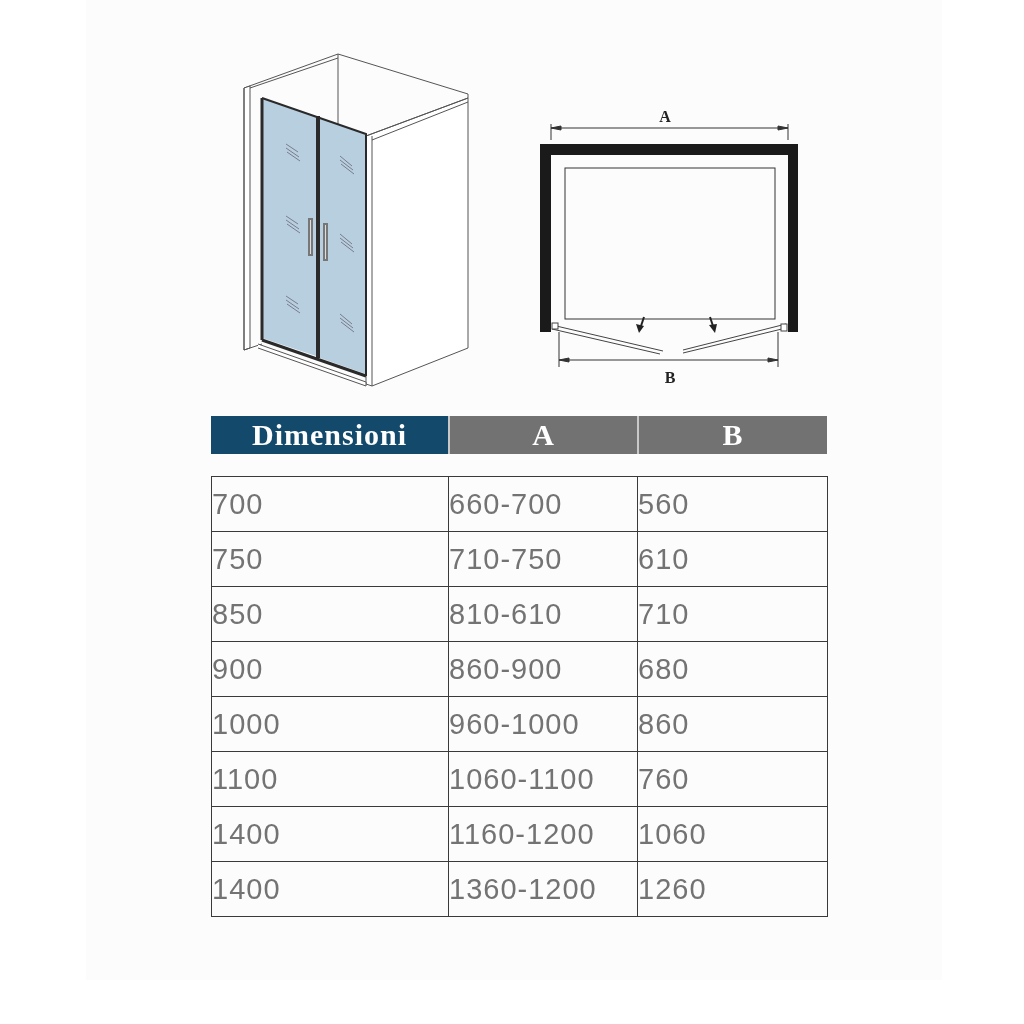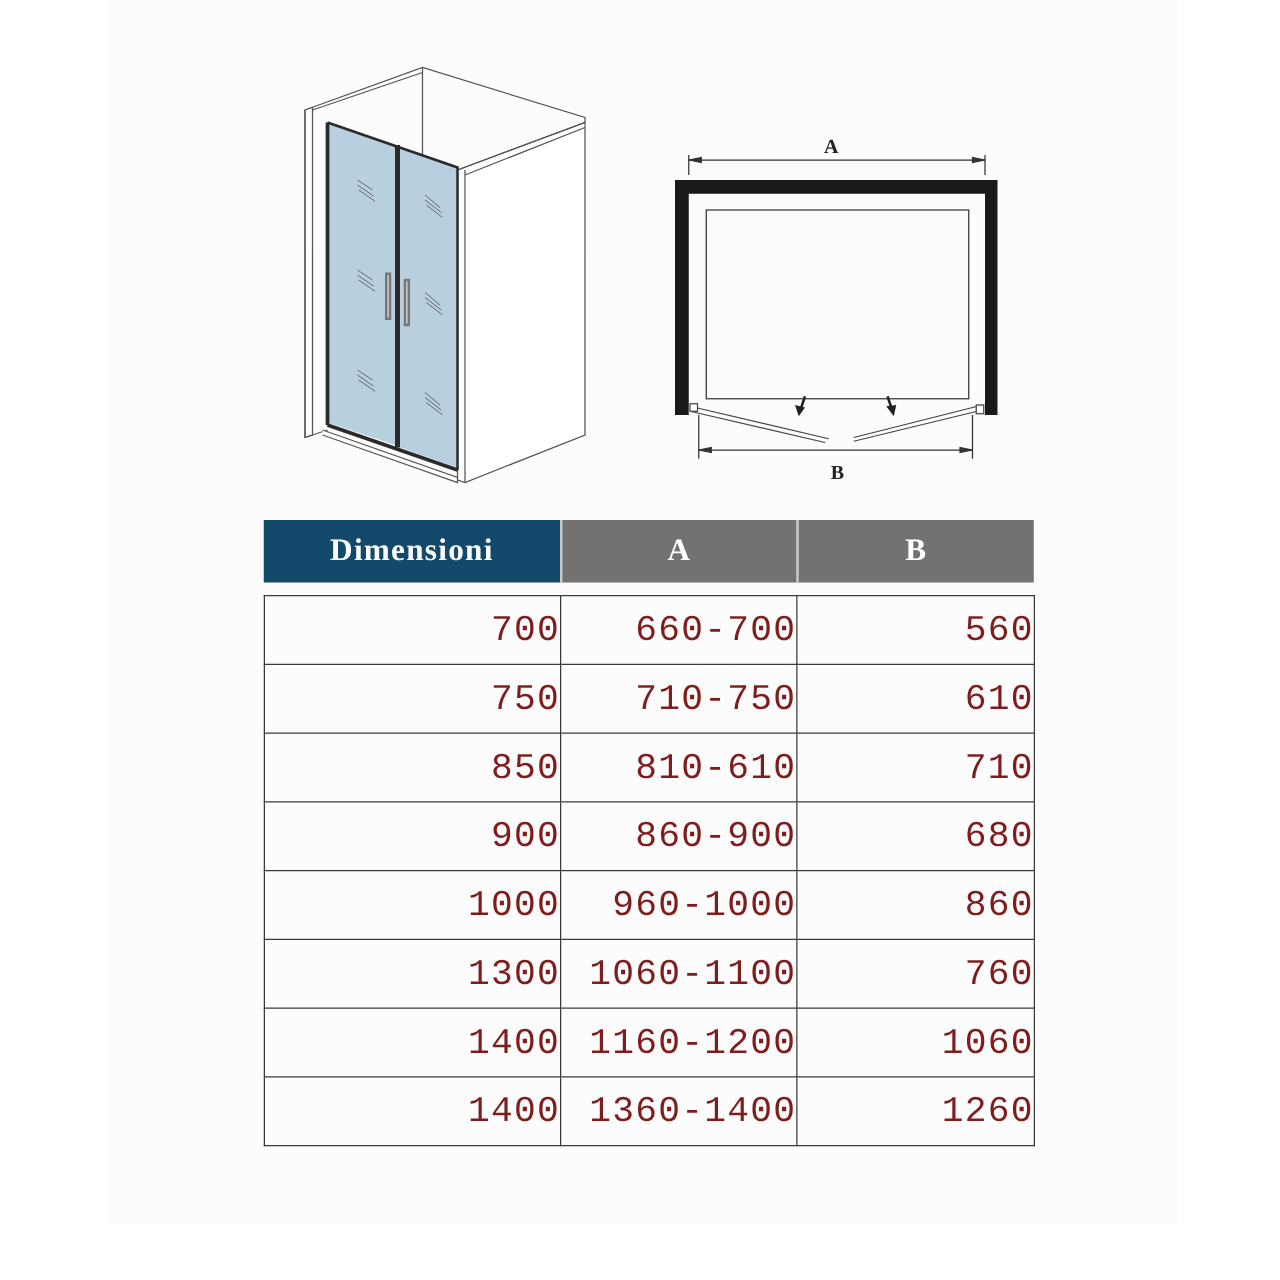--- a/index.html
+++ b/index.html
@@ -9,34 +9,34 @@
   }
   .panel {
     position: absolute; left: 86px; top: 0; width: 856px; height: 980px; background: #fcfcfc;
   }
   .drawing-3d { position: absolute; left: 236px; top: 46px; width: 240px; height: 350px; }
   .drawing-plan { position: absolute; left: 530px; top: 100px; width: 290px; height: 290px; }
   .header-row {
     position: absolute; left: 211px; top: 416px; width: 616px; height: 42px; display: flex;
   }
   .hcell {
-    height: 50px; display: flex; align-items: center; justify-content: center;
+    height: 38px; display: flex; align-items: center; justify-content: center;
     color: #ffffff; font-family: "Liberation Serif", "DejaVu Serif", serif; font-weight: bold;
-    font-size: 25px; letter-spacing: 1px; box-sizing: border-box;
+    font-size: 30px; letter-spacing: 1px; box-sizing: border-box;
   }
   .hcell.c0 { width: 237px; background: #134a6b; }
   .hcell.c1 { width: 189px; background: #727272; border-left: 2px solid #c8c8c8; }
   .hcell.c2 { width: 190px; background: #727272; border-left: 2px solid #c8c8c8; }
   .data-table {
     position: absolute; left: 211px; top: 476px; width: 616px;
     border-collapse: collapse; table-layout: fixed;
   }
   .data-table td {
-    border: 1.5px solid #3a3a3a; height: 54px; padding: 0; text-align: right; vertical-align: middle;
-    font-family: Liberation Mono, monospace; font-size: 29px; color: #7f1d1d; letter-spacing: 1px;
+    border: 1.5px solid #3a3a3a; height: 54px; padding: 0; text-align: left; vertical-align: middle;
+    font-family: Liberation Sans, sans-serif; font-size: 29px; color: #737373; letter-spacing: 1px;
   }
   .data-table col.c0 { width: 237px; }
   .data-table col.c1 { width: 189px; }
   .data-table col.c2 { width: 190px; }
   svg text { font-family: "Liberation Serif", "DejaVu Serif", serif; }
 </style>
 </head>
 <body>
 
 <div class="panel"></div>
@@ -172,28 +172,28 @@
       <td>900</td>
       <td>860-900</td>
       <td>680</td>
     </tr>
     <tr>
       <td>1000</td>
       <td>960-1000</td>
       <td>860</td>
     </tr>
     <tr>
-      <td>1300</td>
+      <td>1100</td>
       <td>1060-1100</td>
       <td>760</td>
     </tr>
     <tr>
       <td>1400</td>
       <td>1160-1200</td>
       <td>1060</td>
     </tr>
     <tr>
       <td>1400</td>
-      <td>1360-1400</td>
+      <td>1360-1200</td>
       <td>1260</td>
     </tr>
   </tbody>
 </table>
 
 </body></html>

